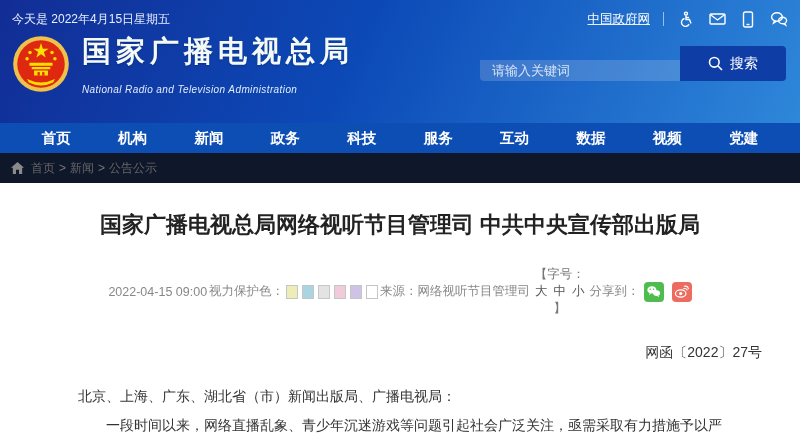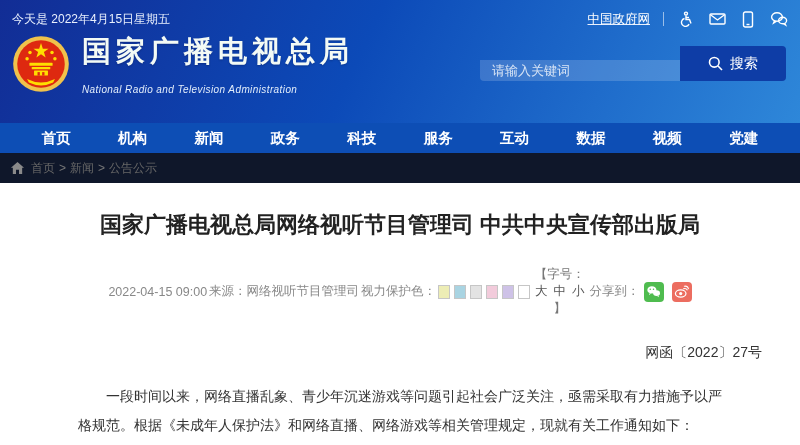--- a/index.html
+++ b/index.html
@@ -164,33 +164,33 @@
 </div>
 
 <div class="content">
   <h1 class="article-title">
     <div>国家广播电视总局网络视听节目管理司 中共中央宣传部出版局</div>
   </h1>
 
   <div class="meta">
     <span class="meta-group">2022-04-15 09:00</span>
     <span class="meta-group">
-      <span>来源：</span>
-        <span>网络视听节目管理司</span>
-    </span>
-    <span class="meta-group">
       <span>视力保护色：</span>
       <span class="swatches" id="swatches">
           <span class="swatch" style="background: rgb(237, 237, 181);"></span>
           <span class="swatch" style="background: rgb(169, 212, 226);"></span>
           <span class="swatch" style="background: rgb(227, 227, 227);"></span>
           <span class="swatch" style="background: rgb(242, 203, 219);"></span>
           <span class="swatch" style="background: rgb(206, 194, 231);"></span>
           <span class="swatch" style="background: rgb(255, 255, 255);"></span>
         </span>
+    </span>
+    <span class="meta-group">
+      <span>来源：</span>
+        <span>网络视听节目管理司</span>
     </span>
     <span class="meta-group fontsize-ctrl">
       <span>【字号：</span>
       <span id="fs-btns"><span class="fs-btn">大</span><span class="fs-btn">中</span><span class="fs-btn">小</span></span>
       <span>】</span>
     </span>
     <span class="meta-group">
       <span>分享到：</span>
       <span class="share-icons">
         <span class="share-icon share-wechat">
@@ -211,15 +211,16 @@
               <path d="M12.5 1.5 Q16.5 0.8 17.5 4.5" fill="none" stroke="#fff" stroke-width="1.3" stroke-linecap="round"></path>
             </svg>
         </span>
       </span>
     </span>
   </div>
 
   <div class="doc-number">网函〔2022〕27号</div>
 
   <div class="body-text" id="article-body">
+      <p>北京、上海、广东、湖北省（市）新闻出版局、广播电视局：</p>
       <p class="indent">一段时间以来，网络直播乱象、青少年沉迷游戏等问题引起社会广泛关注，亟需采取有力措施予以严格规范。根据《未成年人保护法》和网络直播、网络游戏等相关管理规定，现就有关工作通知如下：</p>
     </div>
 </div>
 
 </body></html>

